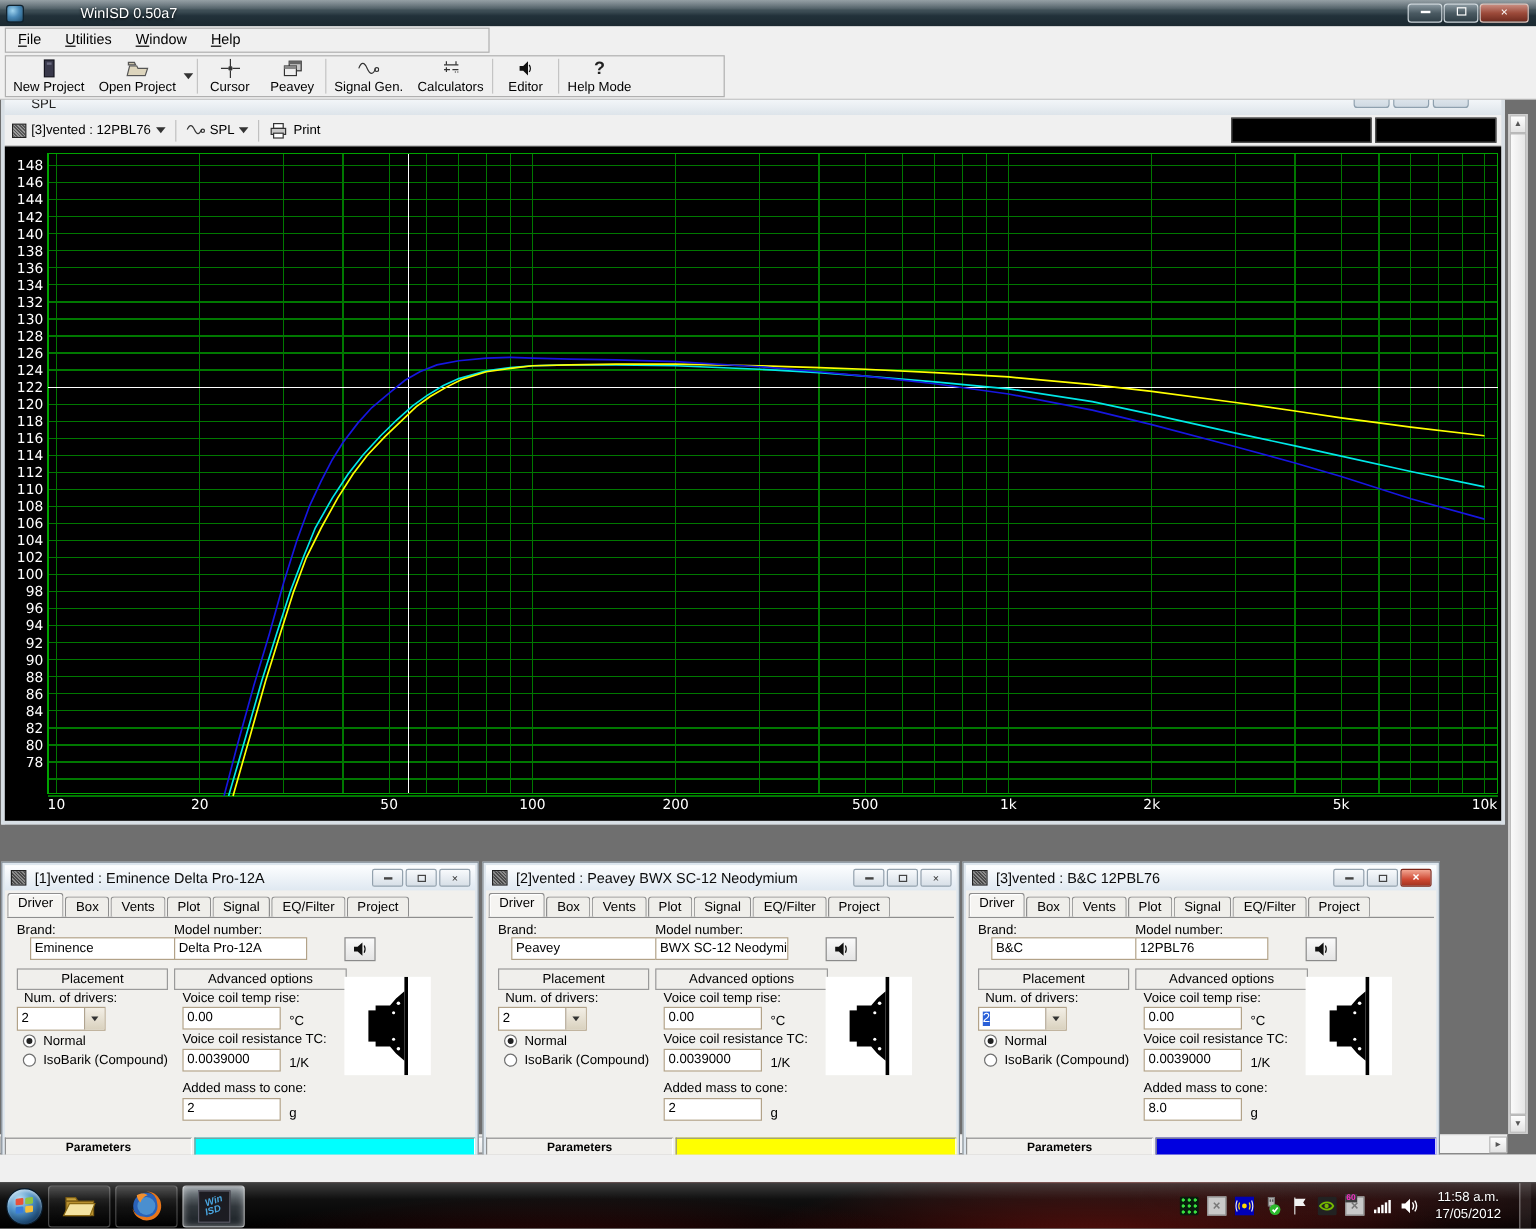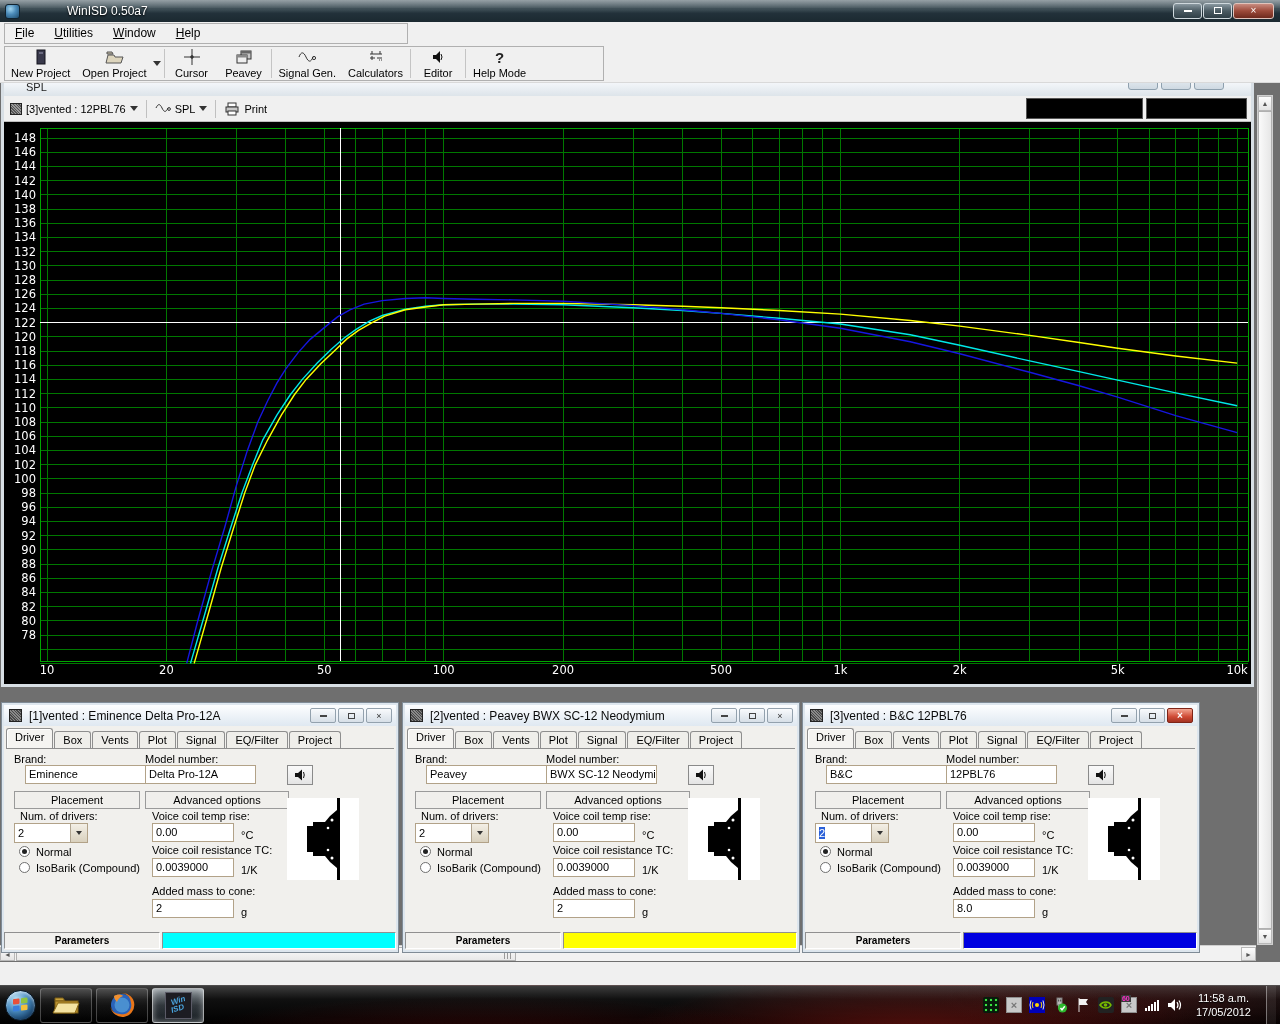--- a/index.html
+++ b/index.html
@@ -66,21 +66,21 @@
   .vscroll .thumb{position:absolute;left:0;top:15px;width:14px;height:818px;background:linear-gradient(90deg,#fafafa,#e6e6e6);border:1px solid #b0b0b0;}
   .hscroll{position:absolute;left:0;top:862px;width:1256px;height:16px;background:#f2f2f2;border-top:1px solid #cfcfcf;}
   .hscroll .sb-btn{position:absolute;top:1px;width:15px;height:14px;background:linear-gradient(#fdfdfd,#e3e3e3);border:1px solid #b8b8b8;color:#555;font-size:7px;text-align:center;line-height:13px;}
   .hscroll .left{left:0;}
   .hscroll .right{right:0;}
   .hscroll .thumb{position:absolute;left:16px;top:1px;width:500px;height:14px;background:linear-gradient(#fbfbfb,#e8e8e8);border:1px solid #b0b0b0;}
   .grip{position:absolute;right:3px;top:3px;width:8px;height:8px;
     background:repeating-linear-gradient(90deg,#9a9a9a 0 1px,transparent 1px 3px);}
 
   
-  .cw{position:absolute;top:619px;width:398px;height:251px;background:#f1f0ed;
+  .cw{position:absolute;top:635px;width:398px;height:251px;background:#f1f0ed;
     border:1px solid #7f8b96;box-shadow:inset 0 0 0 2px #dde6ee;}
   .cw-tb{position:absolute;top:2px;left:2px;right:2px;height:21px;
     background:linear-gradient(#fdfeff,#dfe8f1);display:flex;align-items:center;}
   .cw-icon{width:13px;height:13px;margin-left:5px;border:1px solid #222;
     background:repeating-linear-gradient(45deg,#4a4a4a 0 1px,#8a8a8a 1px 2px);}
   .cw-title{margin-left:7px;font-size:12px;color:#0a0a0a;white-space:nowrap;}
   .cw-btns{position:absolute;right:4px;top:3px;display:flex;gap:2px;}
   .cw-btn{width:26px;height:15px;border:1px solid #93a1ad;border-radius:2px;color:#333;
     background:linear-gradient(#f8fafc,#d7dfe7);display:flex;align-items:center;justify-content:center;font-size:9px;}
   .cw-btn .glyph-min2{width:7px;height:0;border-bottom:2px solid #444;}

